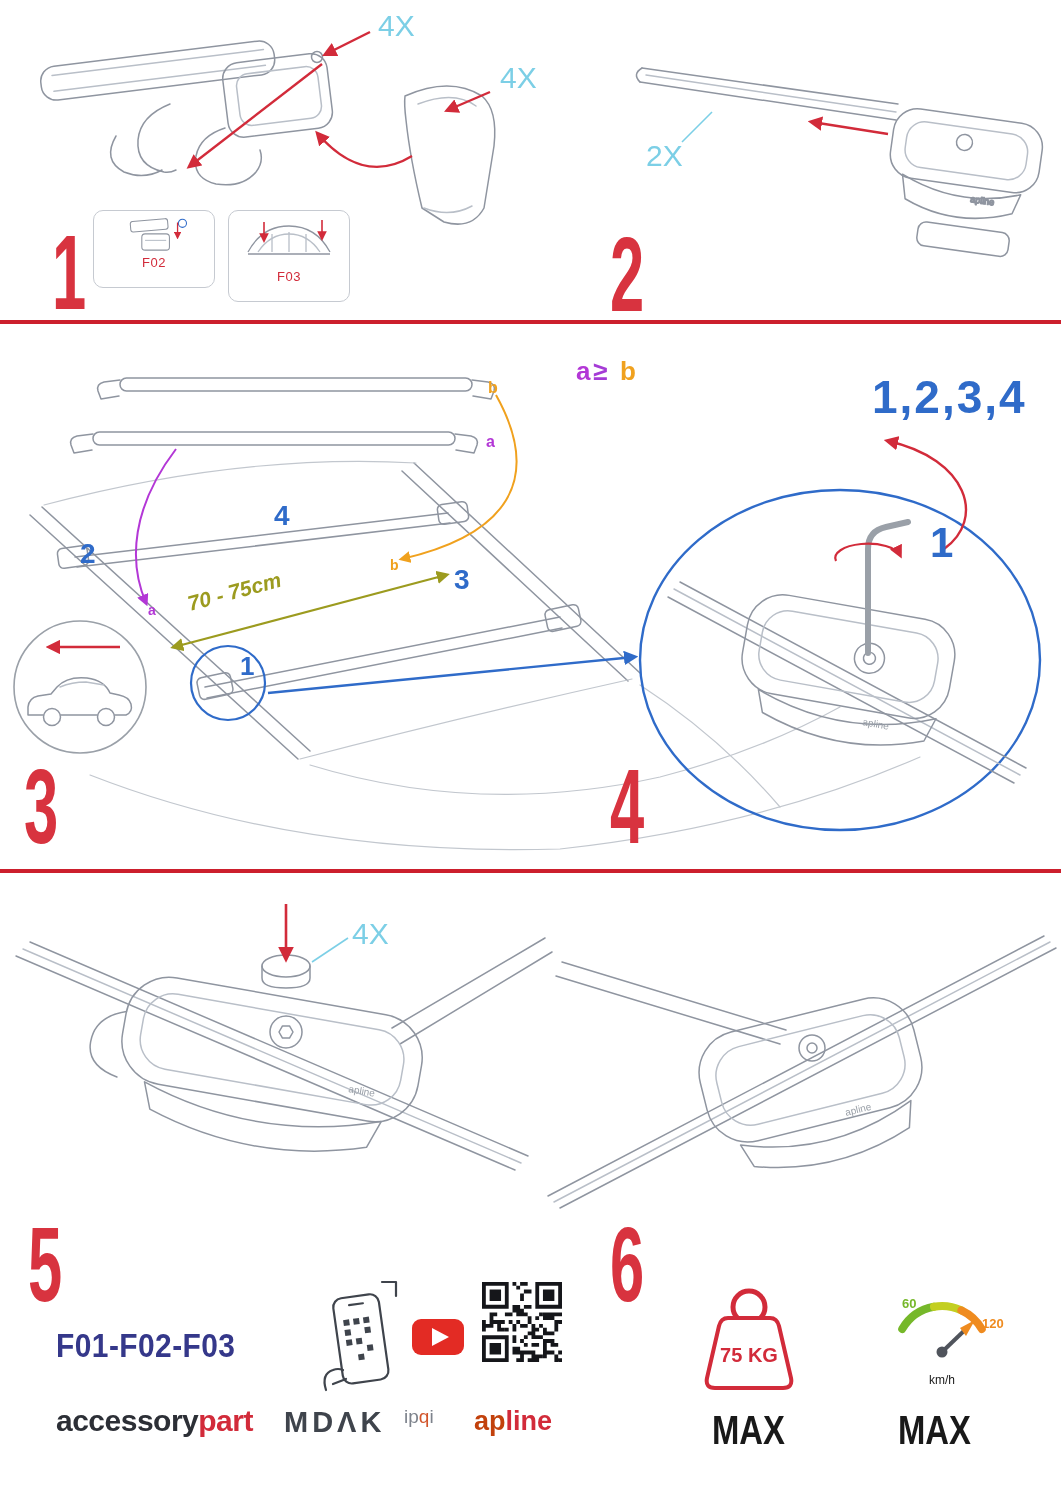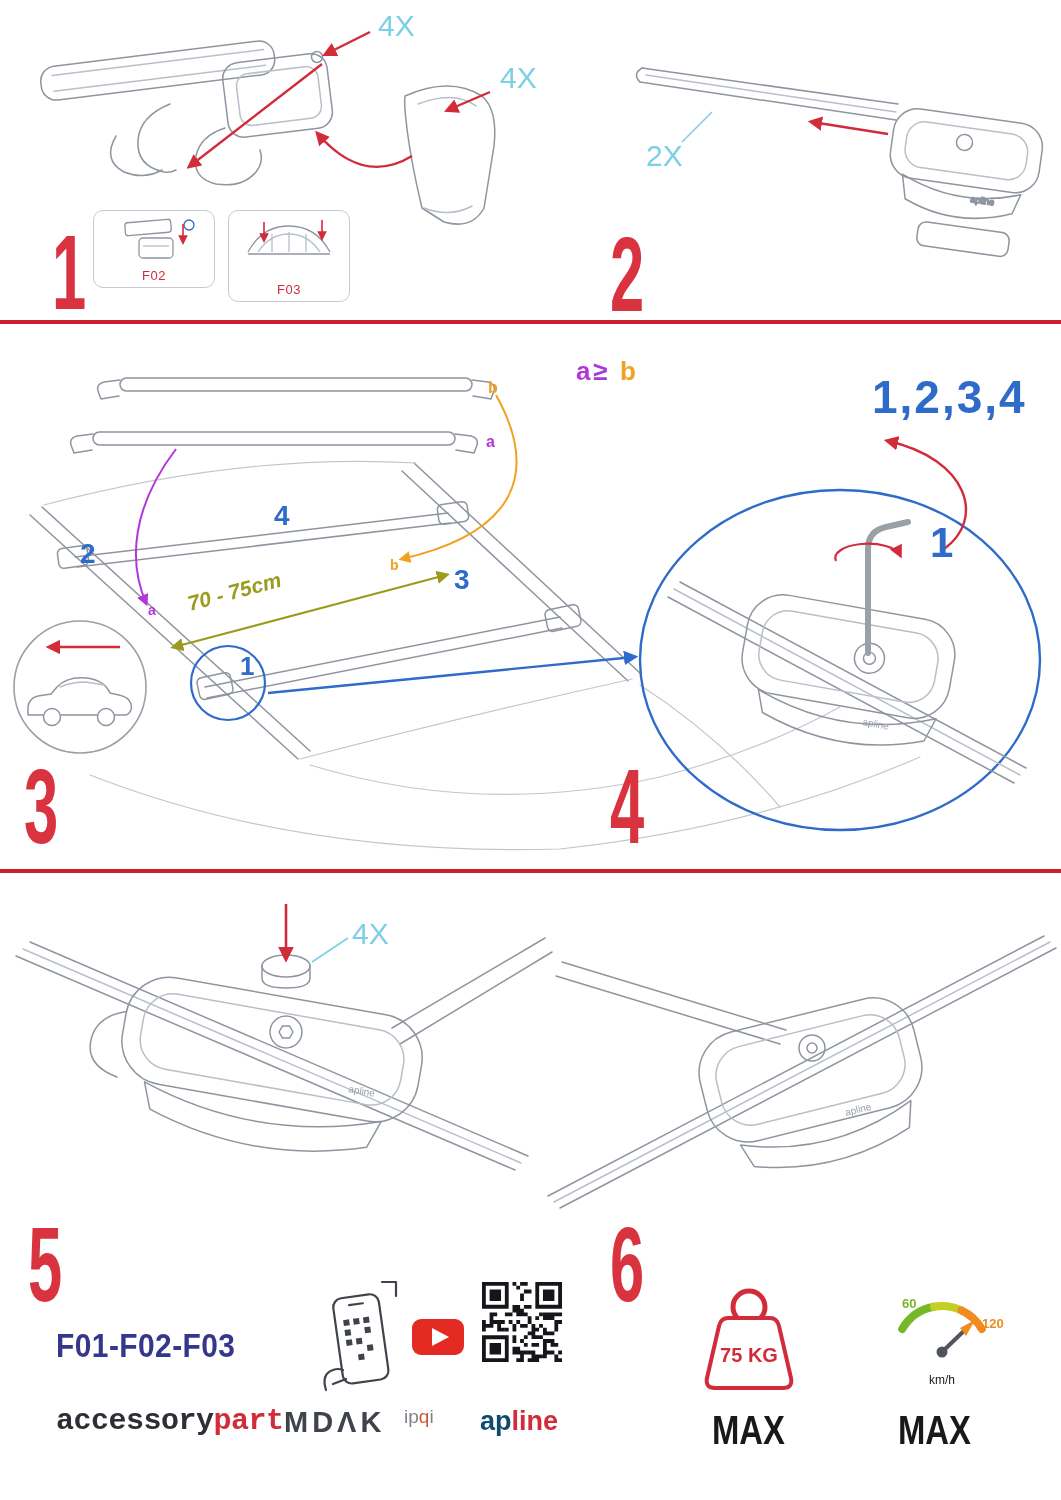--- a/index.html
+++ b/index.html
@@ -5,25 +5,25 @@
   html,body{margin:0;padding:0;background:#fff;}
   .page{position:relative;width:1061px;height:1500px;background:#fff;overflow:hidden;
         font-family:"Liberation Sans",sans-serif;}
   .abs{position:absolute;}
   svg text{font-family:"Liberation Sans",sans-serif;}
   .divider{position:absolute;left:0;width:1061px;height:4px;background:#cc1f2d;}
   .step-num{position:absolute;color:#d8333f;font-weight:700;font-size:106px;line-height:0.88;
             transform:scaleX(0.58);transform-origin:left top;letter-spacing:-2px;}
   .box{position:absolute;border:1.6px solid #c6cad1;border-radius:10px;
        display:flex;flex-direction:column;align-items:center;justify-content:space-between;
-       padding:5px 4px 4px;background:#fff;box-sizing:border-box;}
+       padding:5px 4px 17px;background:#fff;box-sizing:border-box;}
   .box-label{color:#d22b3a;font-size:13px;letter-spacing:.5px;}
   .codes{color:#35388a;font-weight:700;font-size:34px;transform:scaleX(0.88);transform-origin:left top;letter-spacing:.5px;}
-  .brandrow{font-size:30px;font-weight:700;letter-spacing:-0.5px;font-family:Liberation Mono, monospace;}
-  .b-dark{color:#2c2f36;} .b-red{color:#d22b3a;} .b-gray{color:#0c4a6e;margin-left:6px;}
+  .brandrow{font-size:30px;font-weight:700;letter-spacing:-0.5px;}
+  .b-dark{color:#2c2f36;} .b-red{color:#d22b3a;} .b-gray{color:#c2410c;}
   .mdak{font-size:29px;font-weight:700;color:#3f444c;letter-spacing:4px;}
   .ipqi{font-size:19px;font-weight:500;color:#7d838c;}
   .ipqi .q{color:#d2552b;}
   .apline{font-size:27px;font-weight:700;}
   .maxlbl{font-size:40px;font-weight:700;color:#191919;transform:scaleX(0.82);transform-origin:left top;}
 </style>
 </head>
 <body>
 
 <div class="page">

